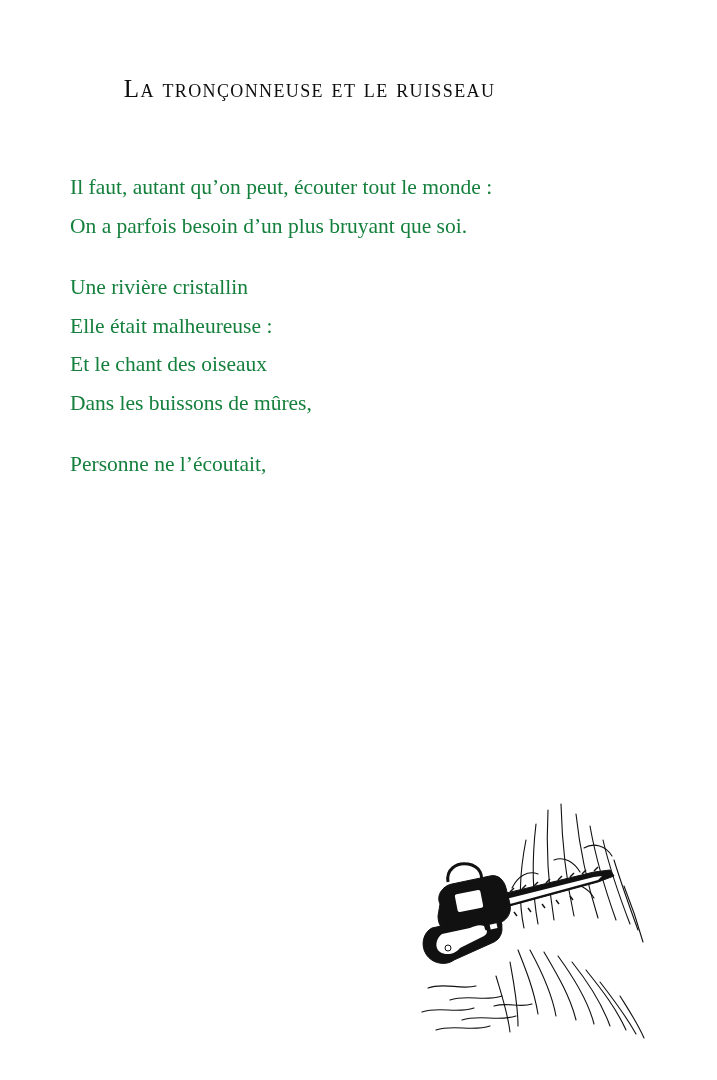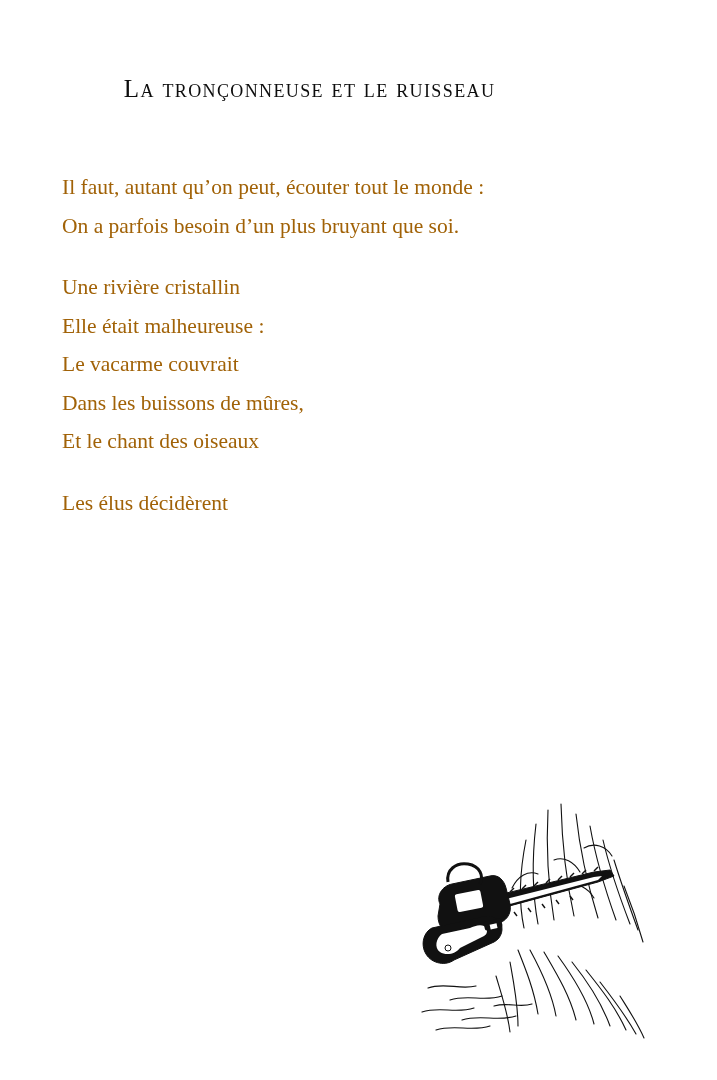--- a/index.html
+++ b/index.html
@@ -34,25 +34,25 @@
     font-variant: small-caps;
     font-weight: 400;
     white-space: nowrap;
     color: #0d0d0d;
   }
 
   
   .poem-body {
     position: absolute;
     top: 168px;
-    left: 62px;
+    left: 70px;
     width: 600px;
     font-size: 21.5px;
     line-height: 38.5px;
-    color: #a16207;
+    color: #15803d;
   }
   .stanza {
     margin: 0 0 23px 0;
   }
   .stanza:last-child {
     margin-bottom: 0;
   }
   .line {
     display: block;
     white-space: nowrap;
@@ -82,27 +82,26 @@
   <div class="poem-body">
 
     <p class="stanza">
       <span class="line">Il faut, autant qu’on peut, écouter tout le monde :</span>
       <span class="line">On a parfois besoin d’un plus bruyant que soi.</span>
     </p>
 
     <p class="stanza">
       <span class="line">Une rivière cristallin</span>
       <span class="line">Elle était malheureuse :</span>
-      <span class="line">Le vacarme couvrait</span>
+      <span class="line">Et le chant des oiseaux</span>
       <span class="line">Dans les buissons de mûres,</span>
-      <span class="line">Et le chant des oiseaux</span>
     </p>
 
     <p class="stanza">
-      <span class="line">Les élus décidèrent</span>
+      <span class="line">Personne ne l’écoutait,</span>
     </p>
 
   </div>
 
   <div class="illustration">
     <svg viewBox="0 0 250 240" xmlns="http://www.w3.org/2000/svg" aria-hidden="true">
       <g stroke="#111111" fill="none" stroke-width="1.1" stroke-linecap="round">
 
         <path d="M150 10 C148 48 150 84 156 120"></path>
         <path d="M163 4 C164 44 168 80 176 116"></path>

